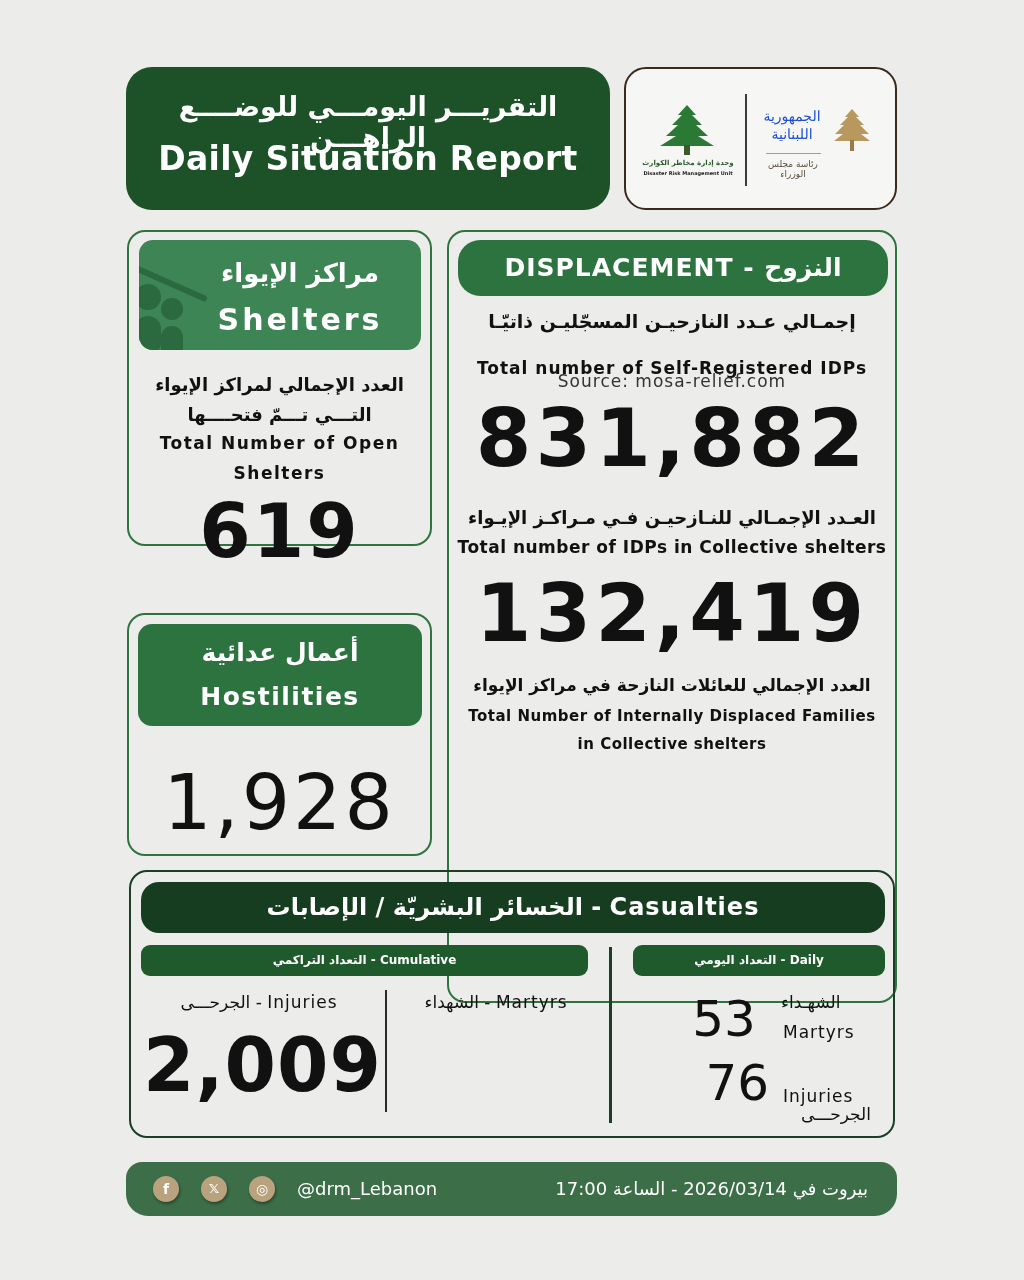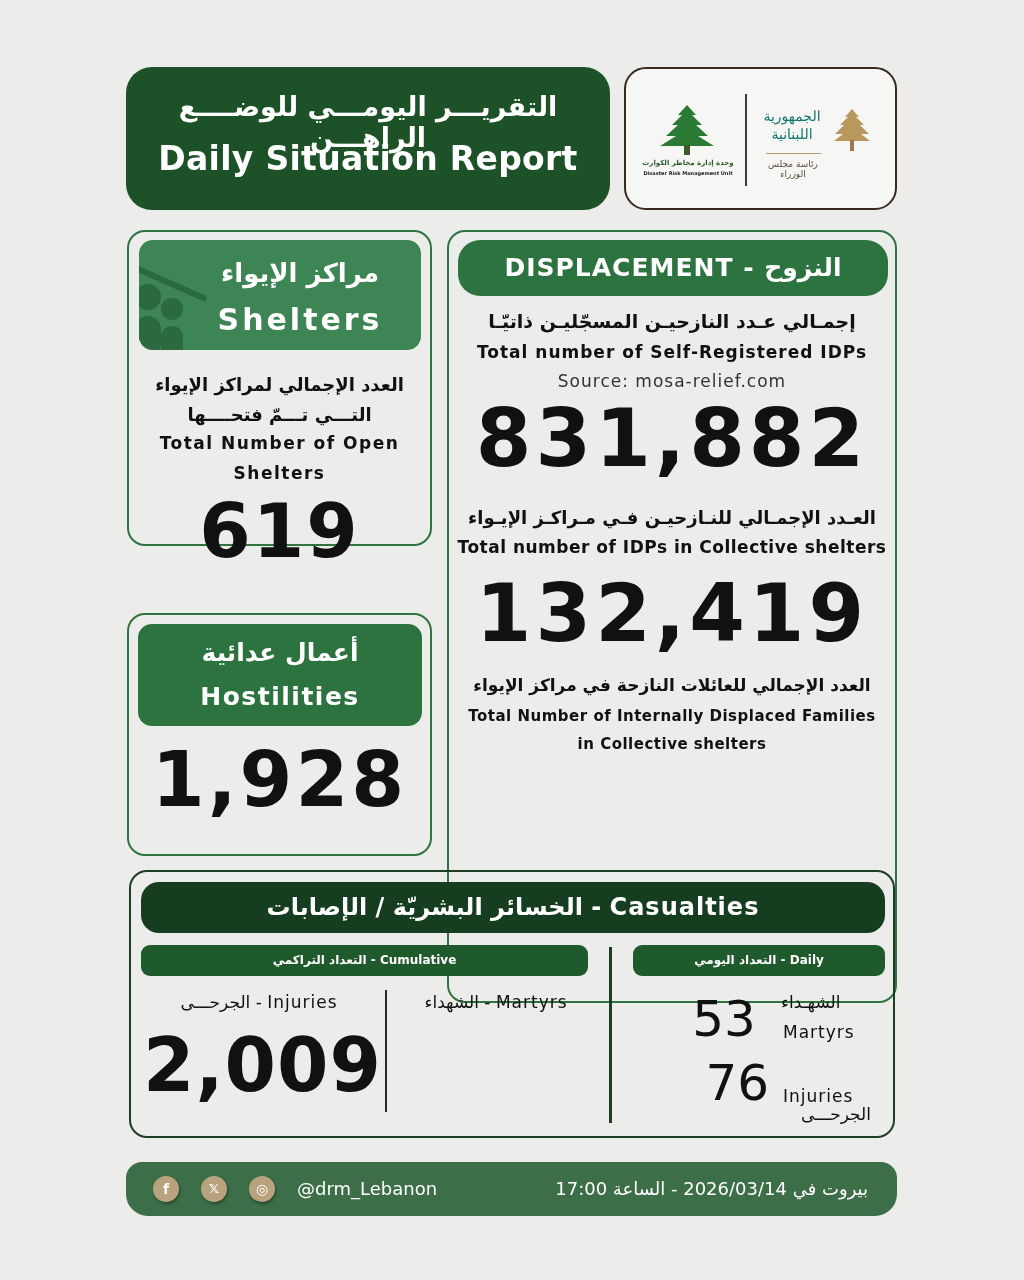--- a/index.html
+++ b/index.html
@@ -15,21 +15,21 @@
   .title-box { left:126px; top:67px; width:484px; height:143px; background:#1d5228; border-radius:26px; color:#fff; text-align:center; }
   .title-ar { position:absolute; left:0; right:0; top:24px; font-size:27px; font-weight:bold; direction:rtl; letter-spacing:1px; }
   .title-en { position:absolute; left:0; right:0; top:72px; font-size:33px; font-family:"DejaVu Sans", sans-serif; font-weight:bold; letter-spacing:0.3px; }
 
   
   .logo-box { left:624px; top:67px; width:273px; height:143px; background:#f6f6f4; border:2px solid #3a2a1e; border-radius:22px; }
   .logo-divider { position:absolute; left:119px; top:25px; width:2px; height:92px; background:#3b3b3b; }
   .cedar-green { position:absolute; left:34px; top:36px; width:54px; height:50px; }
   .drm-ar { position:absolute; left:6px; top:90px; width:112px; text-align:center; font-size:7px; color:#2d5a2d; direction:rtl; font-weight:bold; }
   .drm-en { position:absolute; left:6px; top:101px; width:112px; text-align:center; font-size:5px; color:#222; font-weight:bold; }
-  .rep-ar1 { position:absolute; left:136px; top:38px; width:60px; text-align:center; font-family:"DejaVu Serif", serif; font-size:14px; color:#0f766e; direction:rtl; line-height:18px; }
+  .rep-ar1 { position:absolute; left:136px; top:38px; width:60px; text-align:center; font-family:"DejaVu Serif", serif; font-size:14px; color:#1d4ed8; direction:rtl; line-height:18px; }
   .rep-line { position:absolute; left:140px; top:84px; width:55px; height:1px; background:#b89b6c; }
   .rep-ar2 { position:absolute; left:134px; top:90px; width:66px; text-align:center; font-size:9px; color:#5a4b3a; direction:rtl; }
   .cedar-gold { position:absolute; left:208px; top:40px; width:36px; height:42px; }
 
   
   .panel { background:transparent; border:2.5px solid #2f7440; border-radius:18px; }
   .head { position:absolute; border-radius:14px; color:#fff; text-align:center; }
 
   
   .shelters { left:127px; top:230px; width:305px; height:316px; }
@@ -40,21 +40,21 @@
   .deco-dot { position:absolute; background:#2a6a3e; border-radius:50%; }
   .sh-desc-ar { position:absolute; left:0; right:0; top:138px; text-align:center; direction:rtl; font-size:18px; font-weight:bold; line-height:30px; }
   .sh-desc-en { position:absolute; left:0; right:0; top:196px; text-align:center; font-size:17px; font-weight:bold; line-height:30px; letter-spacing:1.5px; }
   .sh-value { position:absolute; left:0; right:0; top:256px; text-align:center; font-size:74px; font-weight:bold; letter-spacing:2px; }
 
   
   .host { left:127px; top:613px; width:305px; height:243px; }
   .host .head { left:9px; top:9px; width:284px; height:102px; background:#2d7340; }
   .ho-ar { position:absolute; left:0; right:0; top:14px; font-size:25px; font-weight:bold; direction:rtl; }
   .ho-en { position:absolute; left:0; right:0; top:58px; font-size:25px; font-weight:bold; letter-spacing:1.5px; }
-  .ho-value { position:absolute; left:0; right:0; top:120px; text-align:center; font-size:76px; font-weight:bold; letter-spacing:3px; }
+  .ho-value { position:absolute; left:0; right:0; top:143px; text-align:center; font-size:76px; font-weight:normal; letter-spacing:3px; }
 
   
   .disp { left:447px; top:230px; width:450px; height:773px; }
   .disp .head { left:9px; top:8px; width:430px; height:56px; background:#2d7340; border-radius:22px; }
   .di-title { position:absolute; left:0; right:0; top:13px; font-size:25px; font-weight:bold; letter-spacing:1px; }
   .txt-c { position:absolute; left:0; right:0; text-align:center; }
   .ar { direction:rtl; font-weight:bold; }
   .en-b { font-weight:bold; letter-spacing:1px; }
   .big { font-weight:bold; letter-spacing:4px; }
 
@@ -125,21 +125,21 @@
     <div class="ho-en">Hostilities</div>
   </div>
   <div class="ho-value">1,928</div>
 </div>
 
 <div class="abs panel disp">
   <div class="head">
     <div class="di-title">DISPLACEMENT - النزوح</div>
   </div>
   <div class="txt-c ar" style="top:78px;font-size:19px;">إجمـالي عـدد النازحيـن المسجّليـن ذاتيّـا</div>
-  <div class="txt-c en-b" style="top:110px;font-size:17px;">Total number of Self-Registered IDPs</div>
+  <div class="txt-c en-b" style="top:126px;font-size:17px;">Total number of Self-Registered IDPs</div>
   <div class="txt-c" style="top:139px;font-size:17px;color:#333;letter-spacing:1px;">Source: mosa-relief.com</div>
   <div class="txt-c big" style="top:160px;font-size:80px;">831,882</div>
   <div class="txt-c en-b" style="top:305px;font-size:17px;letter-spacing:0.5px;">Total number of IDPs in Collective shelters</div>
   <div class="txt-c ar" style="top:275px;font-size:18px;">العـدد الإجمـالي للنـازحيـن فـي مـراكـز الإيـواء</div>
   <div class="txt-c big" style="top:335px;font-size:80px;">132,419</div>
   <div class="txt-c en-b" style="top:475px;font-size:15px;letter-spacing:0.5px;">Total Number of Internally Displaced Families</div>
   <div class="txt-c ar" style="top:443px;font-size:17px;">العدد الإجمالي للعائلات النازحة في مراكز الإيواء</div>
   <div class="txt-c en-b" style="top:503px;font-size:15px;letter-spacing:0.5px;">in Collective shelters</div>
 </div>
 

